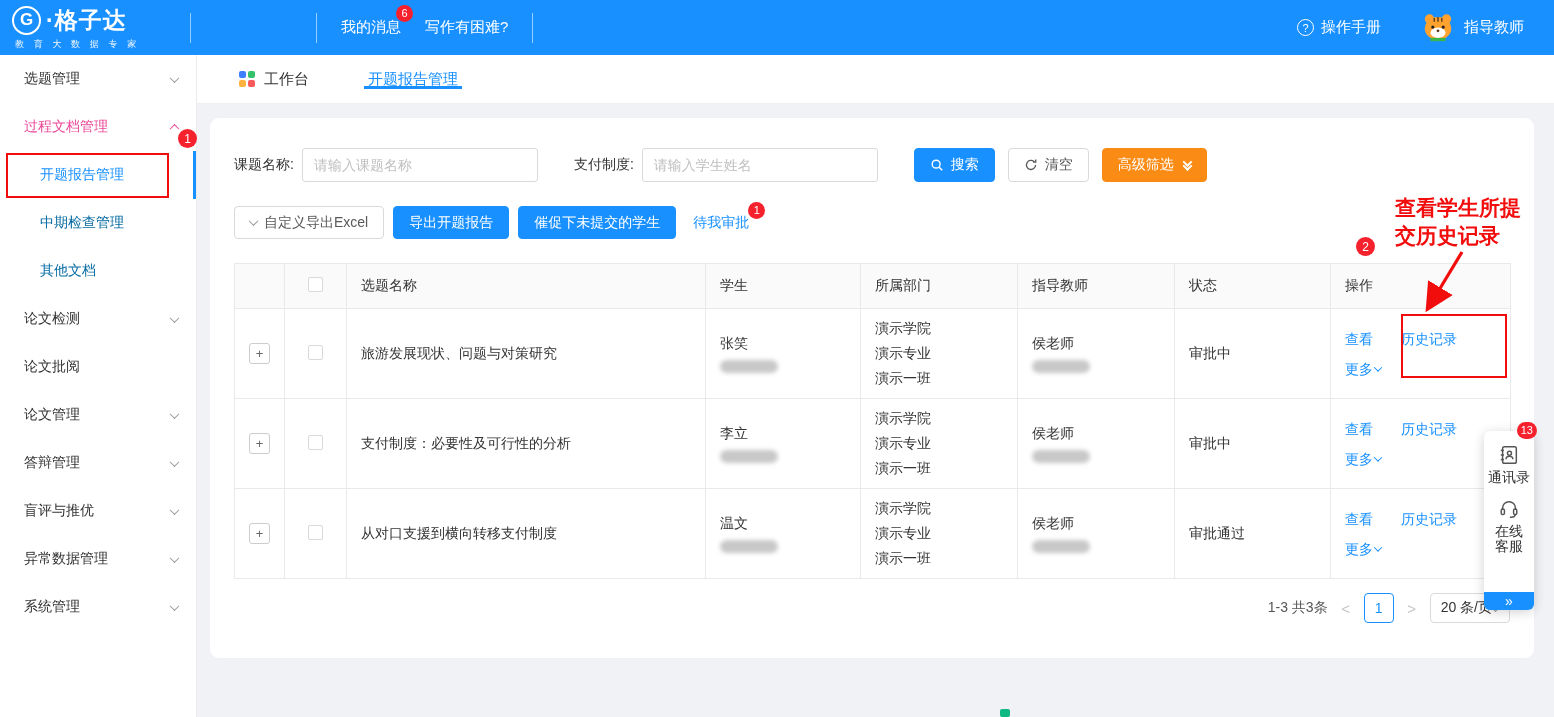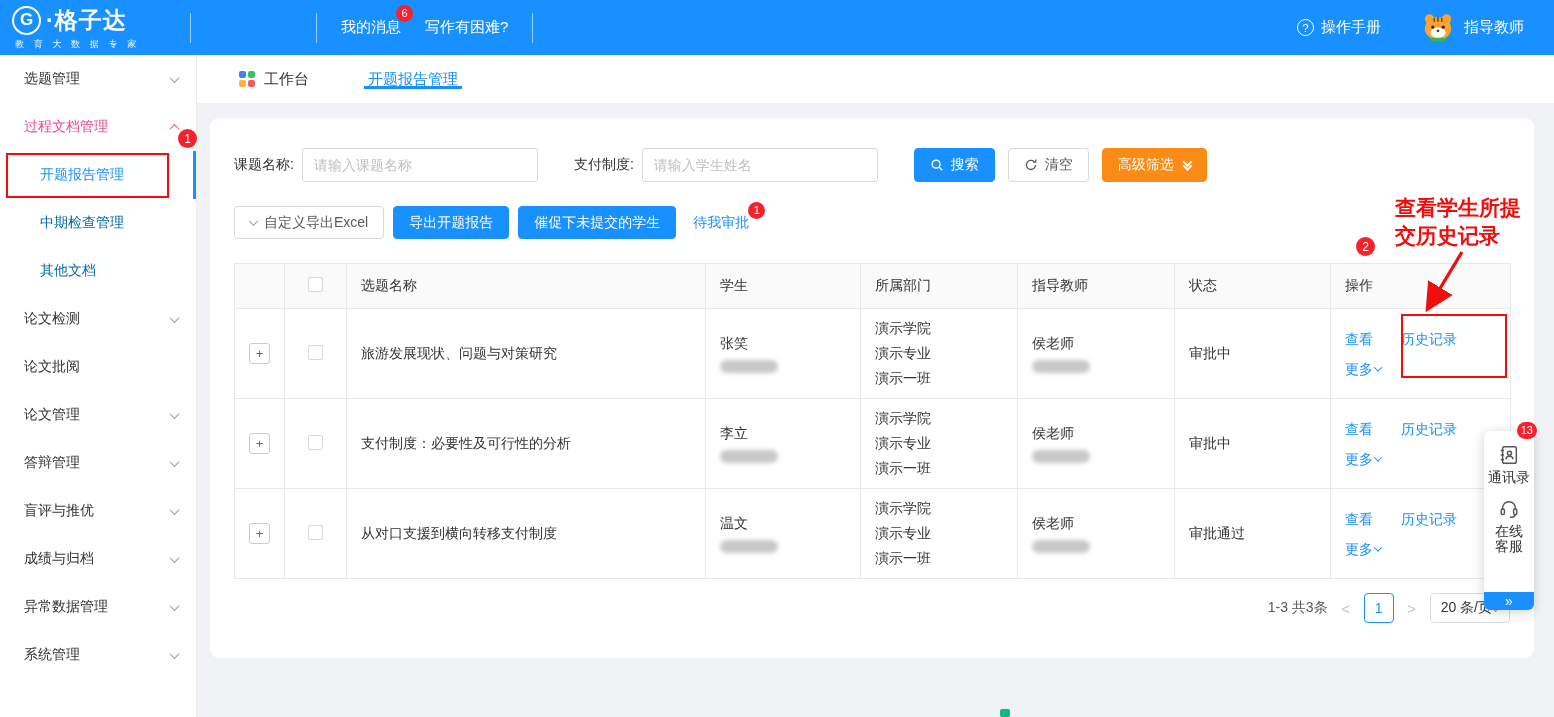--- a/index.html
+++ b/index.html
@@ -261,24 +261,20 @@
   <div class="menu-item">
     <span class="mi-label">论文管理</span>
       <span class="chev gray"></span>
   </div>
   <div class="menu-item">
     <span class="mi-label">答辩管理</span>
       <span class="chev gray"></span>
   </div>
   <div class="menu-item">
     <span class="mi-label">盲评与推优</span>
-      <span class="chev gray"></span>
-  </div>
-  <div class="menu-item">
-    <span class="mi-label">成绩与归档</span>
       <span class="chev gray"></span>
   </div>
   <div class="menu-item">
     <span class="mi-label">异常数据管理</span>
       <span class="chev gray"></span>
   </div>
   <div class="menu-item">
     <span class="mi-label">系统管理</span>
       <span class="chev gray"></span>
   </div>

